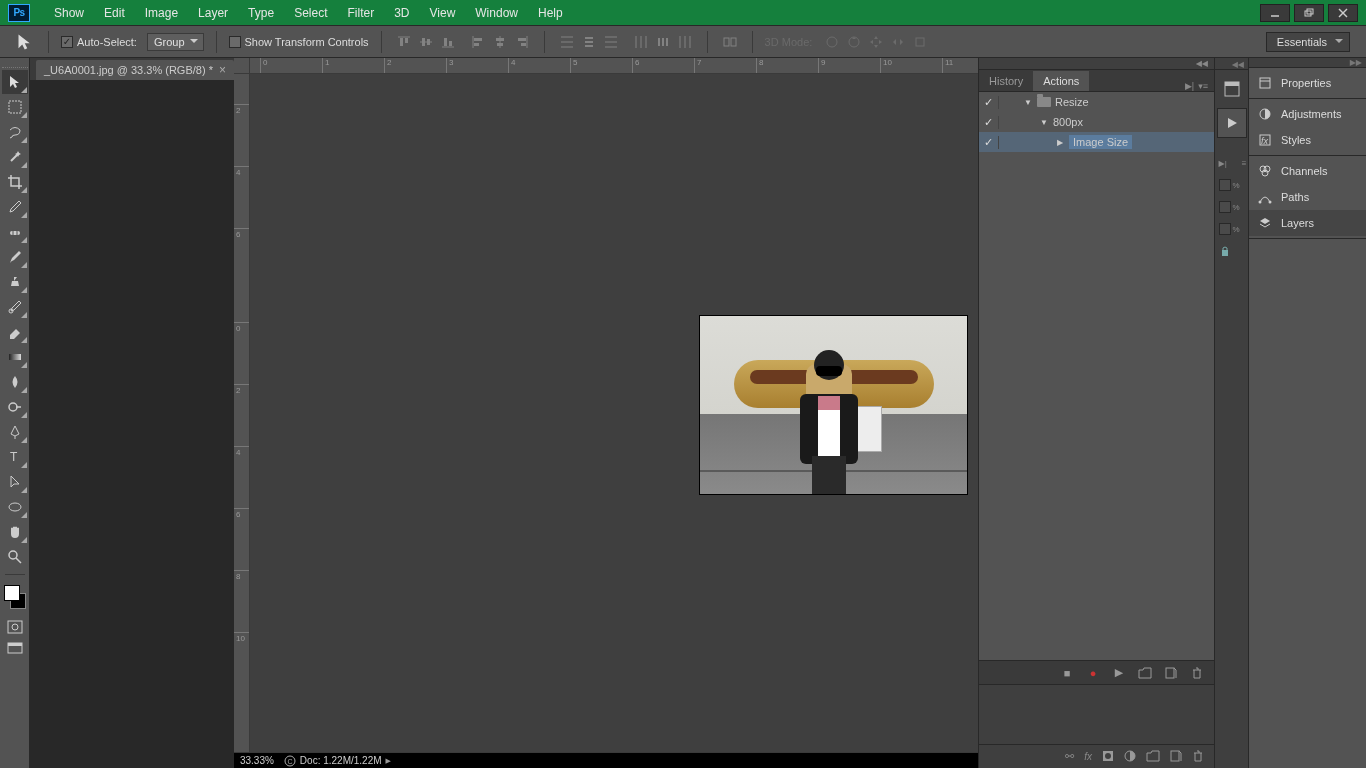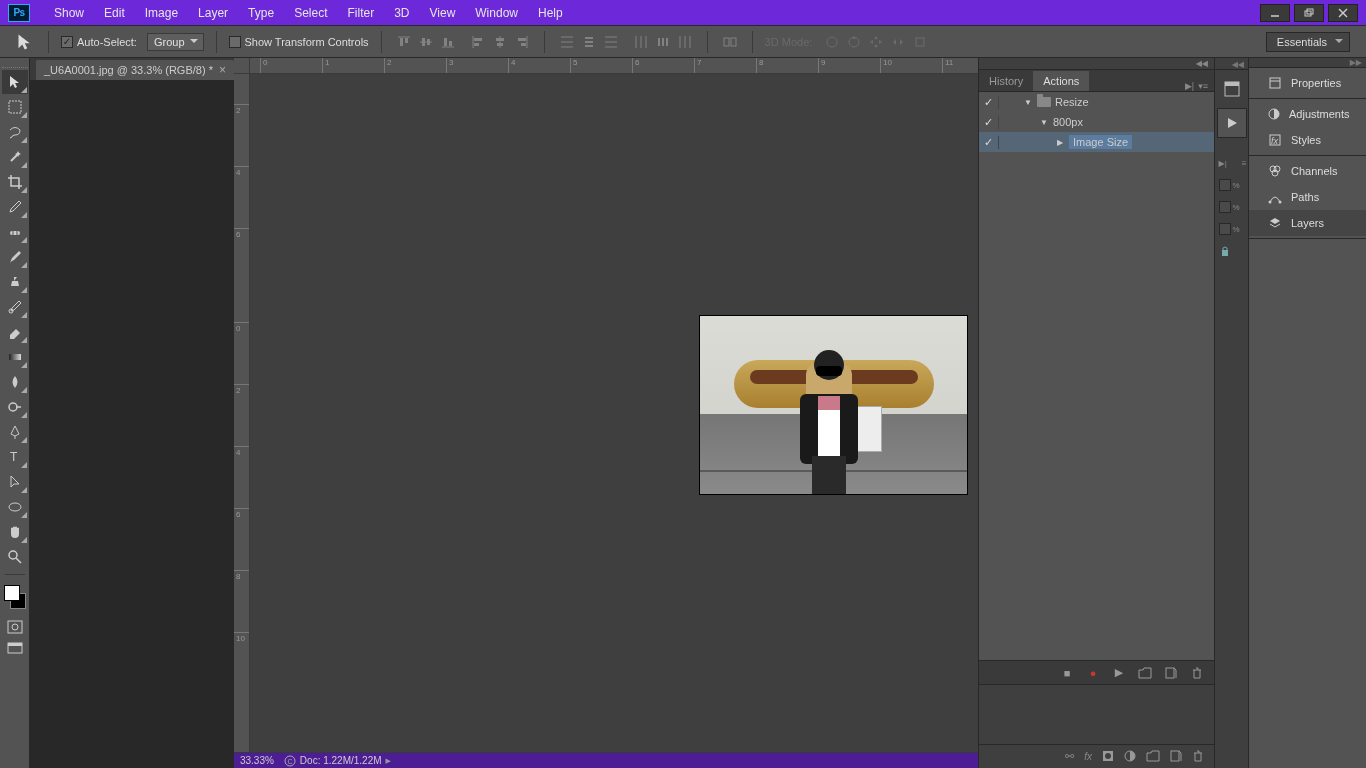--- a/index.html
+++ b/index.html
@@ -1,19 +1,19 @@
 <!DOCTYPE html>
 <html><head>
 <meta charset="utf-8">
 <style>
 * { margin:0; padding:0; box-sizing:border-box; font-family:"Segoe UI",Tahoma,sans-serif; user-select:none; }
 body { width:1366px; height:768px; background:#535353; color:#ccc; font-size:11px; overflow:hidden; position:relative; }
 
 
-.menubar { height:26px; background:#6d28d9; display:flex; align-items:center; padding:0 8px; border-bottom:1px solid #282828; }
+.menubar { height:26px; background:#15803d; display:flex; align-items:center; padding:0 8px; border-bottom:1px solid #282828; }
 .ps-logo { width:22px; height:18px; background:#001c33; border:1px solid #31a8ff; display:flex; align-items:center; justify-content:center; font-weight:bold; color:#31a8ff; font-size:10px; margin-right:14px; letter-spacing:-.5px; }
 .menubar-item { padding:4px 10px; color:#e6e6e6; font-size:12px; cursor:default; }
 .win-controls { margin-left:auto; display:flex; gap:0; }
 .win-btn { width:30px; height:18px; background:#3a3a3a; border:1px solid #222; display:flex; align-items:center; justify-content:center; color:#ccc; font-size:11px; margin-left:4px;}
 .win-btn svg { width:10px; height:10px; }
 
 
 .options-bar { height:32px; background:#535353; border-bottom:1px solid #282828; display:flex; align-items:center; padding:0 16px; gap:10px; }
 .opt-sep { width:1px; height:22px; background:#3a3a3a; margin:0 2px; }
 .opt-tool-icon { width:20px; height:20px; display:flex; align-items:center; justify-content:center; }
@@ -52,21 +52,21 @@
 .doc-tab { background:#535353; padding:3px 8px; font-size:11px; display:flex; align-items:center; gap:6px; border-top-left-radius:2px; border-top-right-radius:2px;}
 .doc-tab .close { font-size:12px; color:#aaa; }
 .canvas-wrap { flex:1; position:relative; background:#535353; }
 .ruler-h { position:absolute; top:0; left:16px; right:0; height:16px; background:#535353; border-bottom:1px solid #3a3a3a; font-size:8px; color:#999; overflow:hidden;}
 .ruler-h .tick { position:absolute; top:0; height:16px; border-left:1px solid #777; padding-left:2px; line-height:10px;}
 .ruler-v { position:absolute; top:16px; left:0; width:16px; bottom:16px; background:#535353; border-right:1px solid #3a3a3a; font-size:8px; color:#999; overflow:hidden;}
 .ruler-v .tick { position:absolute; left:0; width:16px; border-top:1px solid #777; padding-top:1px; text-align:left; padding-left:2px;}
 .ruler-corner { position:absolute; top:0; left:0; width:16px; height:16px; background:#535353; border-right:1px solid #3a3a3a; border-bottom:1px solid #3a3a3a;}
 .canvas { position:absolute; top:16px; left:16px; right:0; bottom:16px; background:#3f3f3f; overflow:hidden;}
 .image-doc { position:absolute; left:450px; top:242px; width:267px; height:178px; background:#d9d9d4; box-shadow:0 0 0 1px #000;}
-.status-bar { height:16px; background:#4c1d95; border-top:1px solid #3a3a3a; display:flex; align-items:center; font-size:10px; padding:0 6px; gap:10px; position:absolute; bottom:0; left:0; right:0;}
+.status-bar { height:16px; background:#000000; border-top:1px solid #3a3a3a; display:flex; align-items:center; font-size:10px; padding:0 6px; gap:10px; position:absolute; bottom:0; left:0; right:0;}
 .status-bar .tri { font-size:7px; color:#999;}
 
 
 .actions-dock { width:236px; background:#535353; display:flex; flex-direction:column; border-left:1px solid #282828;}
 .dock-collapse-top { height:12px; background:#3f3f3f; border-bottom:1px solid #282828; display:flex; justify-content:flex-end; padding-right:6px; align-items:center; font-size:8px; color:#888;}
 .panel-tabs { height:22px; background:#3a3a3a; display:flex; align-items:flex-end; border-bottom:1px solid #282828;}
 .panel-tab { padding:4px 10px; font-size:11px; background:#3a3a3a; color:#999;}
 .panel-tab.active { background:#535353; color:#ddd;}
 .panel-tail { margin-left:auto; display:flex; align-items:center; gap:4px; padding-right:6px; color:#888; font-size:9px;}
 .actions-list { flex:1; background:#535353; overflow:auto;}
@@ -90,21 +90,21 @@
 .icon-strip .grip { height:10px; width:100%; border-bottom:1px solid #282828; display:flex; justify-content:flex-end; align-items:center; font-size:8px; color:#777; padding-right:4px;}
 .strip-btn { width:30px; height:30px; display:flex; align-items:center; justify-content:center; margin-top:4px; color:#bbb;}
 .strip-btn.play { background:#535353; border:1px solid #282828;}
 .strip-sub { width:30px; height:22px; display:flex; align-items:center; gap:2px; padding-left:2px; color:#888; font-size:8px;}
 .strip-sub .sbox { width:12px; height:12px; background:#4a4a4a; border:1px solid #282828;}
 
 
 .right-panels { width:118px; background:#535353; border-left:1px solid #282828; display:flex; flex-direction:column;}
 .right-panels .grip { height:10px; background:#3f3f3f; border-bottom:1px solid #282828; display:flex; justify-content:flex-end; align-items:center; font-size:8px; color:#777; padding-right:4px;}
 .rp-group { border-bottom:1px solid #282828; padding:2px 0;}
-.rp-item { height:26px; display:flex; align-items:center; padding:0 18px; gap:8px; font-size:11px; color:#ddd;}
+.rp-item { height:26px; display:flex; align-items:center; padding:0 8px; gap:8px; font-size:11px; color:#ddd;}
 .rp-item.dim { background:#454545;}
 .rp-icon { width:16px; height:16px; display:flex; align-items:center; justify-content:center;}
 .rp-icon svg { width:14px; height:14px;}
 
 
 .photo { width:100%; height:100%; position:relative; background:linear-gradient(#dcdcd7 0%, #d4d4ce 55%, #767676 55%, #8a8a8a 100%);}
 .hotdog { position:absolute; top:44px; left:34px; width:200px; height:48px; background:linear-gradient(#c9a85a,#a87f2f); border-radius:24px;}
 .hotdog::after{content:""; position:absolute; top:10px; left:16px; right:16px; height:14px; background:#6b3a1f; border-radius:10px;}
 .stand { position:absolute; bottom:42px; left:110px; width:72px; height:46px; background:#ededed; border:1px solid #aaa;}
 .stand::after{content:""; position:absolute; top:20px; left:6px; width:28px; height:20px; background:#2a5a6a;}

